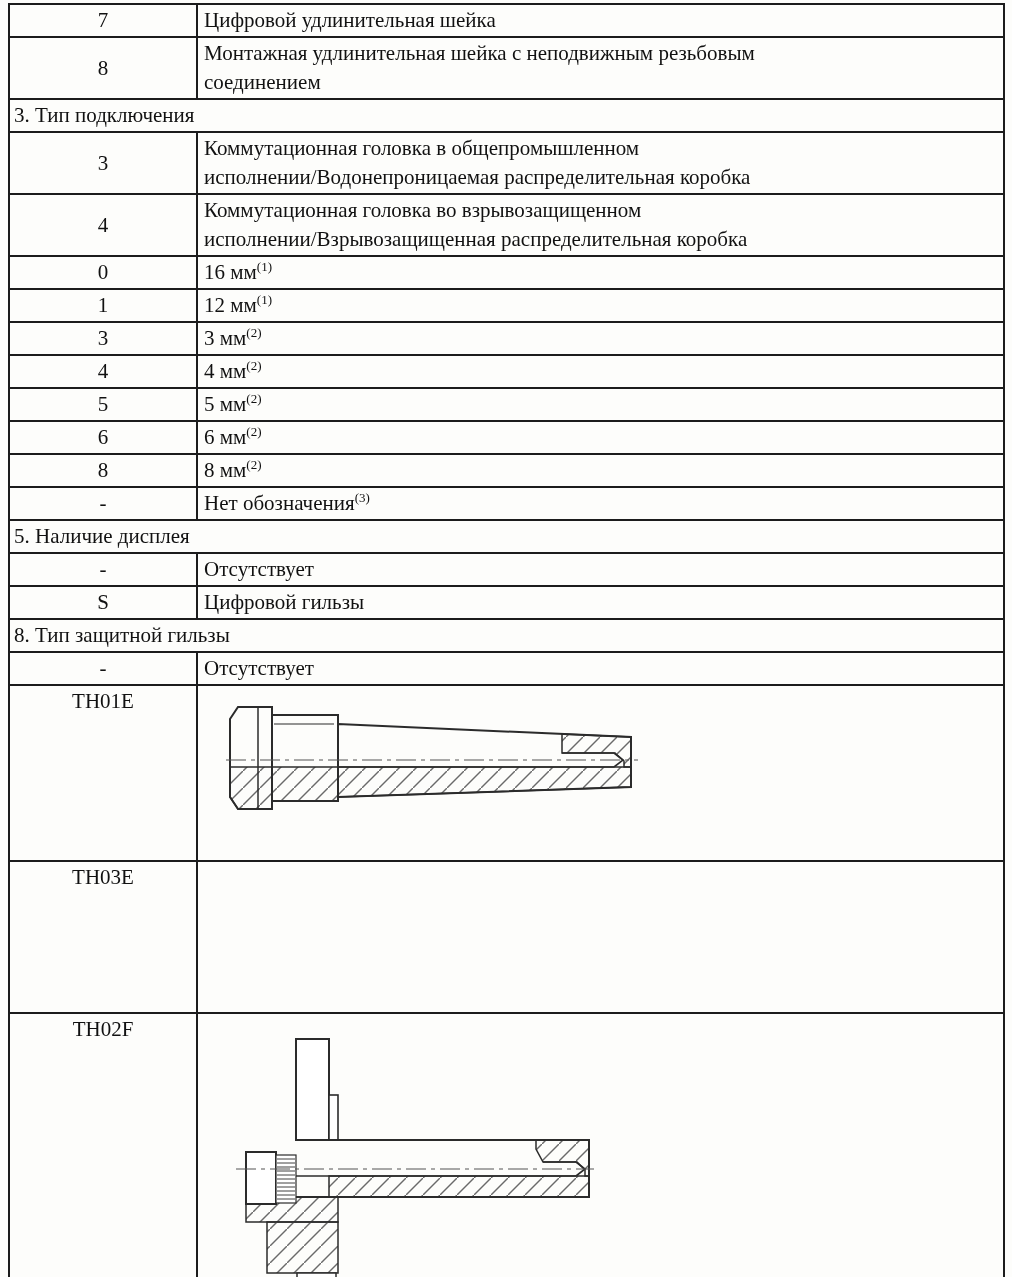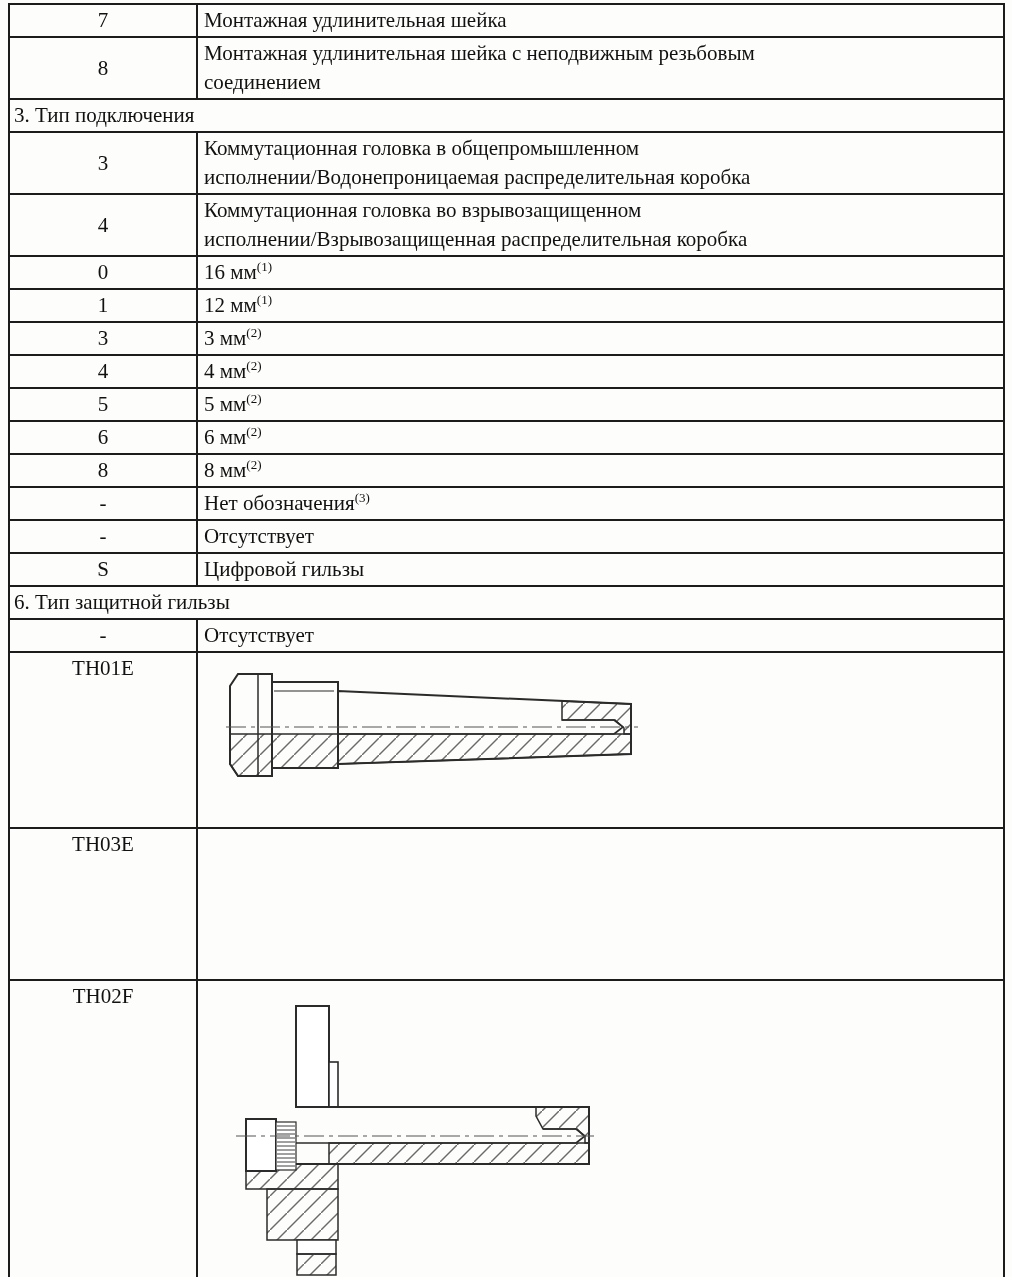--- a/index.html
+++ b/index.html
@@ -45,21 +45,21 @@
 
 <div class="page" style="--border: #1c1c1c; --text: #111111; --bg: #fdfdfb;">
   <table class="ordering">
     <colgroup>
       <col style="width:188px">
       <col>
     </colgroup>
     <tbody>
         <tr>
           <td class="code-cell">7</td>
-          <td>Монтажная удлинительная шейка</td>
+          <td>Цифровой удлинительная шейка</td>
         </tr>
         <tr>
           <td class="code-cell">8</td>
           <td>Монтажная удлинительная шейка с неподвижным резьбовым<br>соединением</td>
         </tr>
         <tr>
           <td colspan="2" class="section-cell">3. Тип подключения</td>
         </tr>
         <tr>
           <td class="code-cell">3</td>
@@ -95,29 +95,32 @@
         </tr>
         <tr>
           <td class="code-cell">8</td>
           <td>8 мм<sup>(2)</sup></td>
         </tr>
         <tr>
           <td class="code-cell">-</td>
           <td>Нет обозначения<sup>(3)</sup></td>
         </tr>
         <tr>
+          <td colspan="2" class="section-cell">5. Наличие дисплея</td>
+        </tr>
+        <tr>
           <td class="code-cell">-</td>
           <td>Отсутствует</td>
         </tr>
         <tr>
           <td class="code-cell">S</td>
           <td>Цифровой гильзы</td>
         </tr>
         <tr>
-          <td colspan="2" class="section-cell">6. Тип защитной гильзы</td>
+          <td colspan="2" class="section-cell">8. Тип защитной гильзы</td>
         </tr>
         <tr>
           <td class="code-cell">-</td>
           <td>Отсутствует</td>
         </tr>
         <tr class="img-row img-th01e">
           <td class="code-cell">TH01E</td>
           <td>
   <svg class="drawing d-th01e" width="415" height="112" viewBox="0 0 415 112" xmlns="http://www.w3.org/2000/svg">
     <defs>

